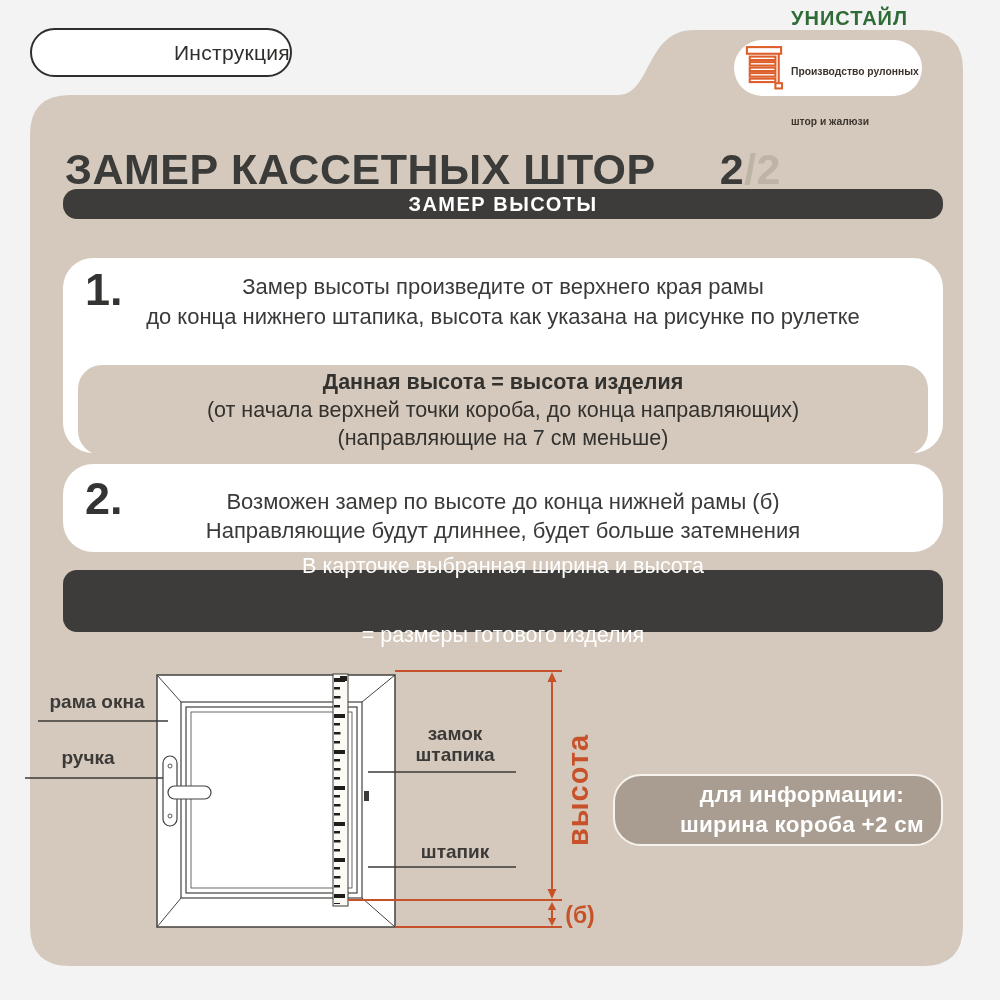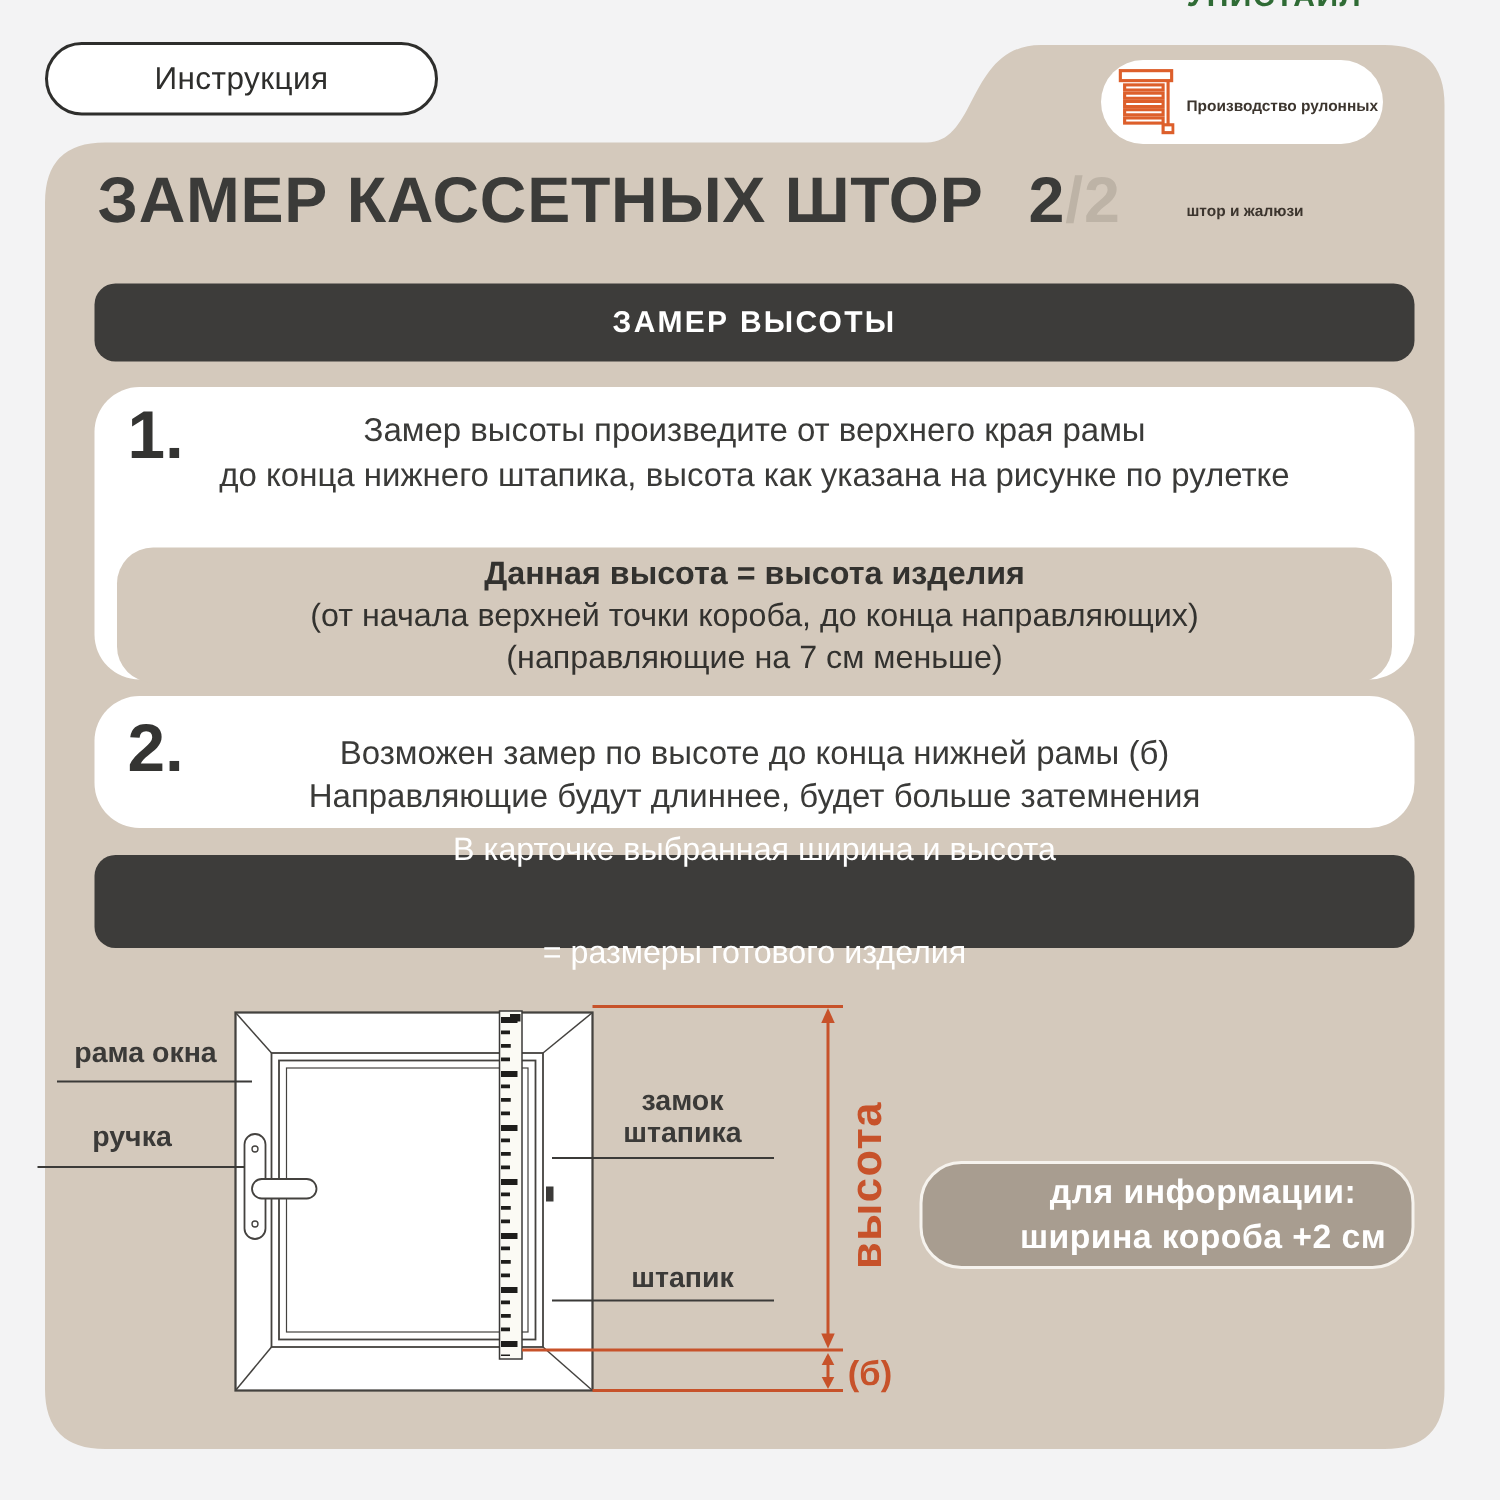--- a/index.html
+++ b/index.html
@@ -13,51 +13,52 @@
   }
   .abs { position: absolute; }
 
   
   #card-bg { left: 0; top: 0; width: 1000px; height: 1000px; z-index: 0; }
 
   
   .instruction-badge {
     left: 30px; top: 28px; width: 262px; height: 49px;
     background: #ffffff; border: 2.5px solid #2e2e2c; border-radius: 26px;
-    display: flex; align-items: center; justify-content: center;
+    display: flex; align-items: center; justify-content: flex-end;
     font-size: 21px; font-weight: 500; color: #2e2e2c; z-index: 2;
     letter-spacing: 0.3px;
   }
 
   
   .brand-card {
     left: 734px; top: 40px; width: 188px; height: 56px;
     background: #ffffff; border-radius: 28px; z-index: 2;
     display: flex; align-items: center; padding-left: 11px; gap: 8px;
   }
   .brand-text { display: flex; flex-direction: column; gap: 37px; }
   .brand-name { font-size: 20px; font-weight: 700; color: #2f6b35; letter-spacing: 1px; line-height: 1.05; }
-  .brand-tagline { font-size: 10.3px; font-weight: 700; color: #3c352e; line-height: 1.18; margin-top: 20px; }
+  .brand-tagline { font-size: 10.3px; font-weight: 700; color: #3c352e; line-height: 1.18; }
 
   
   .title-row {
-    left: 65px; top: 110px; width: 880px; z-index: 1;
+    left: 65px; top: 145px; width: 880px; z-index: 1;
     display: flex; align-items: flex-start;
     font-weight: 700; font-size: 43px; color: #3b3b39; letter-spacing: 0.5px;
     white-space: nowrap;
+    gap: 34px;
   }
   .page-indicator { margin-left: 30px; }
   .page-total { color: #bdb3a6; }
 
   .dark-bar {
     left: 63px; width: 880px; background: #3d3c3a; border-radius: 14px; z-index: 1;
     display: flex; flex-direction: column; align-items: center; justify-content: center;
     color: #ffffff;
   }
-  .bar-1 { top: 189px; height: 52px; font-size: 20px; font-weight: 700; letter-spacing: 1.5px; }
+  .bar-1 { top: 189px; height: 30px; font-size: 20px; font-weight: 700; letter-spacing: 1.5px; }
   .bar-2 { top: 570px; height: 62px; font-size: 21.5px; font-weight: 500; line-height: 29px; gap: 40px; }
 
   .step-card {
     left: 63px; width: 880px; background: #ffffff; border-radius: 30px; z-index: 1;
   }
   .step-1 { top: 258px; height: 195px; }
   .step-2 { top: 464px; height: 88px; }
   .step-number {
     position: absolute; left: 22px; top: 6px;
     font-size: 45px; font-weight: 700; color: #343432;

